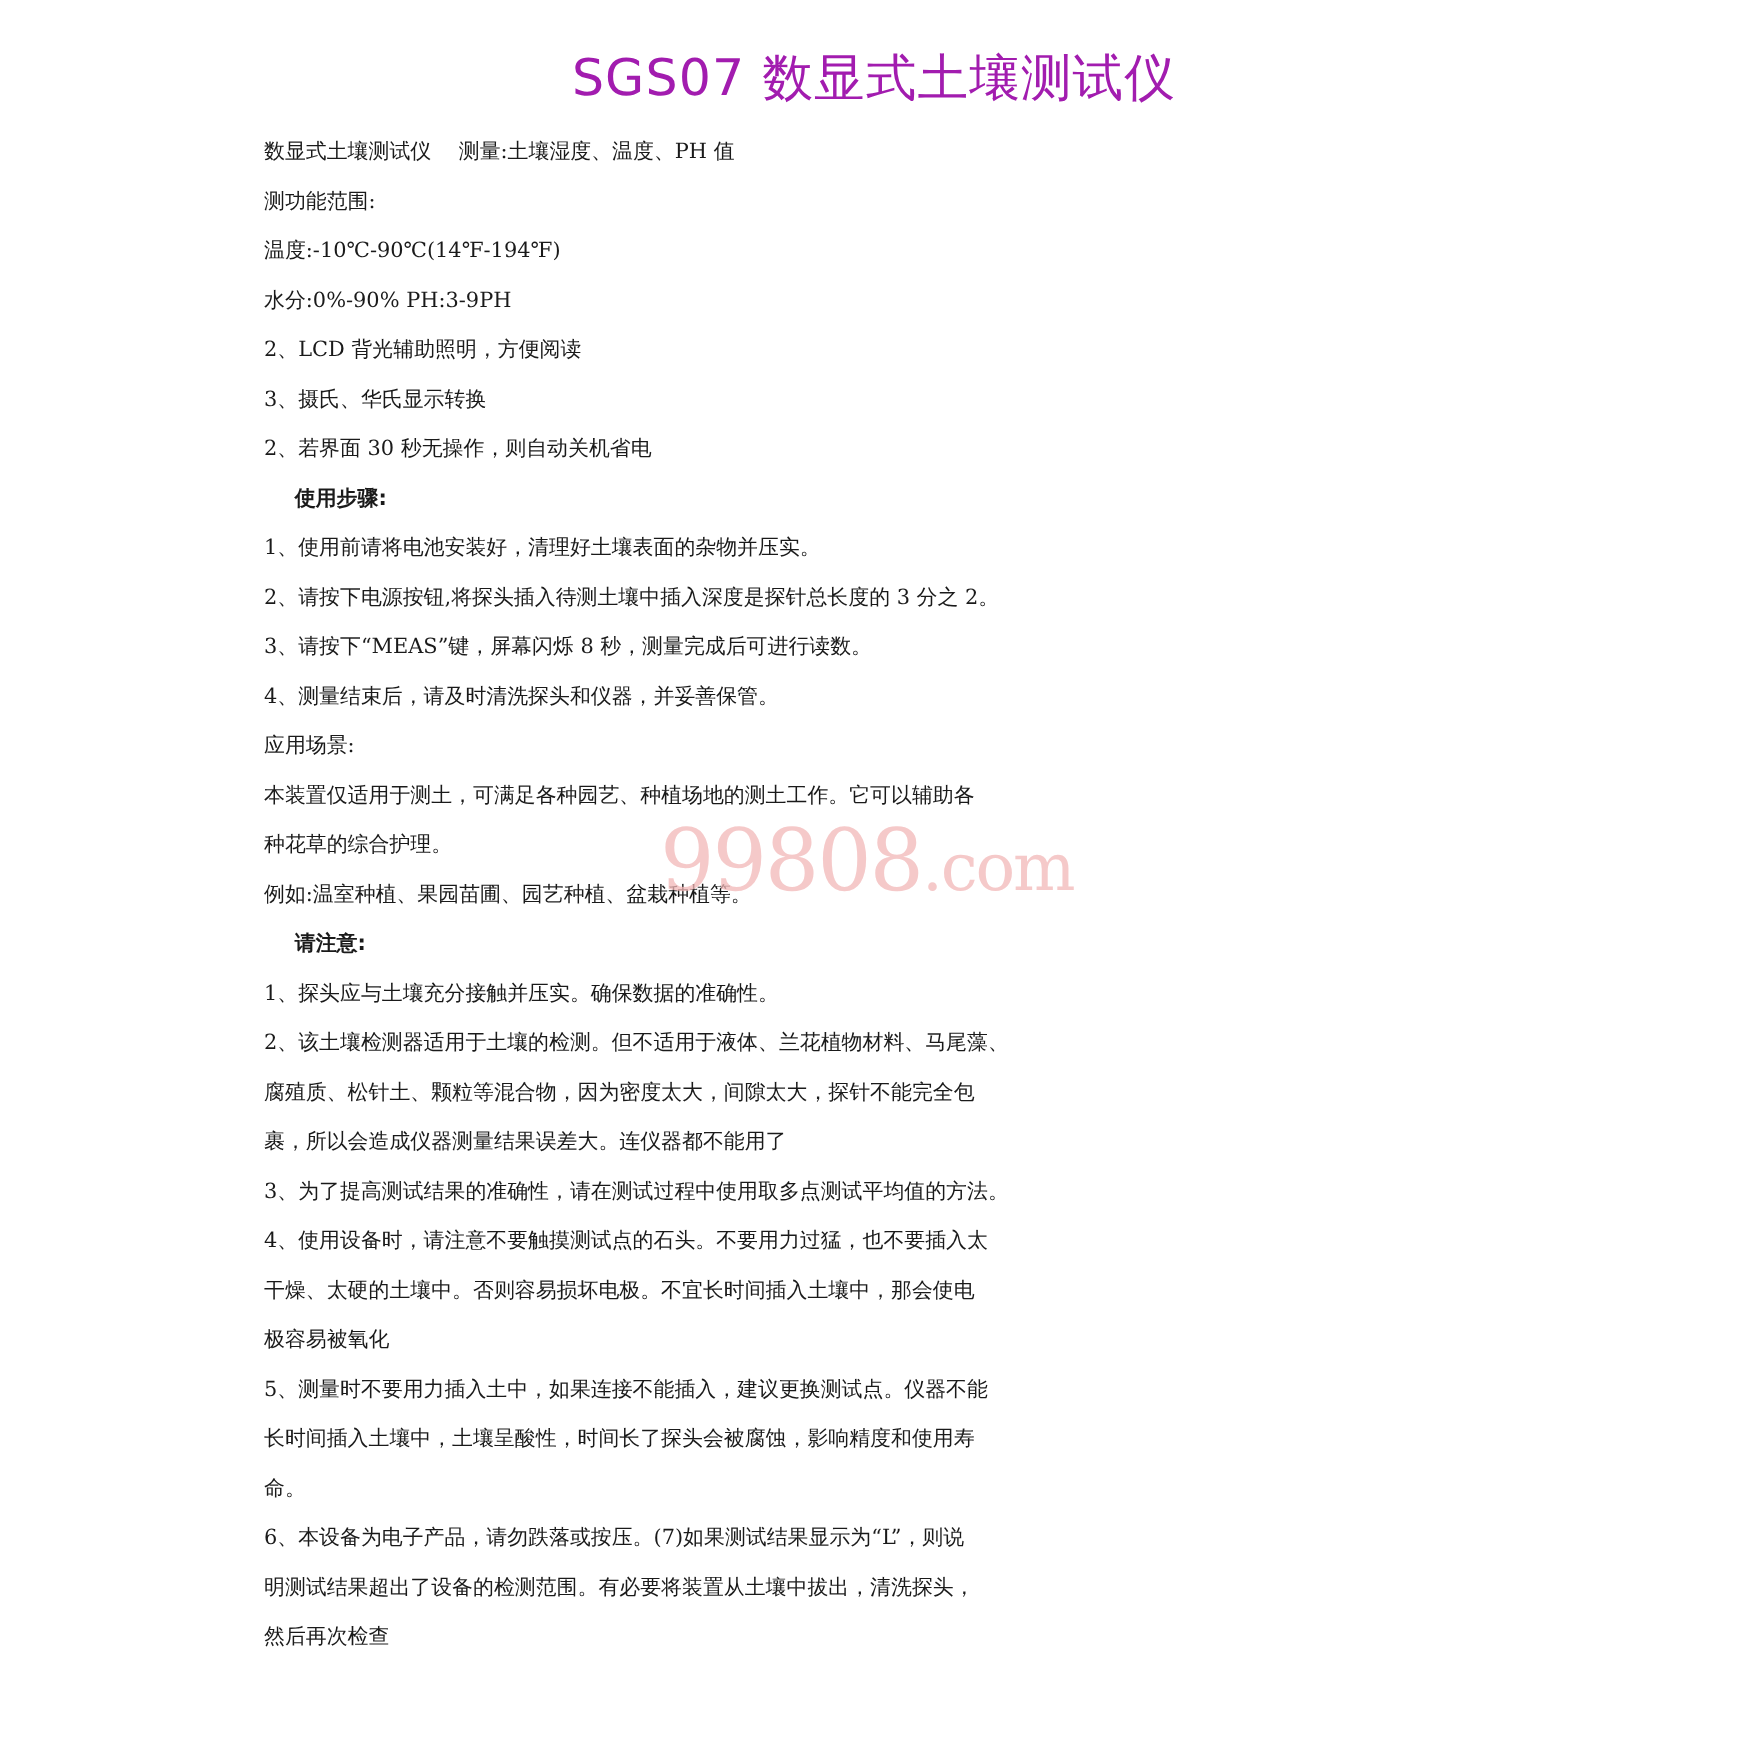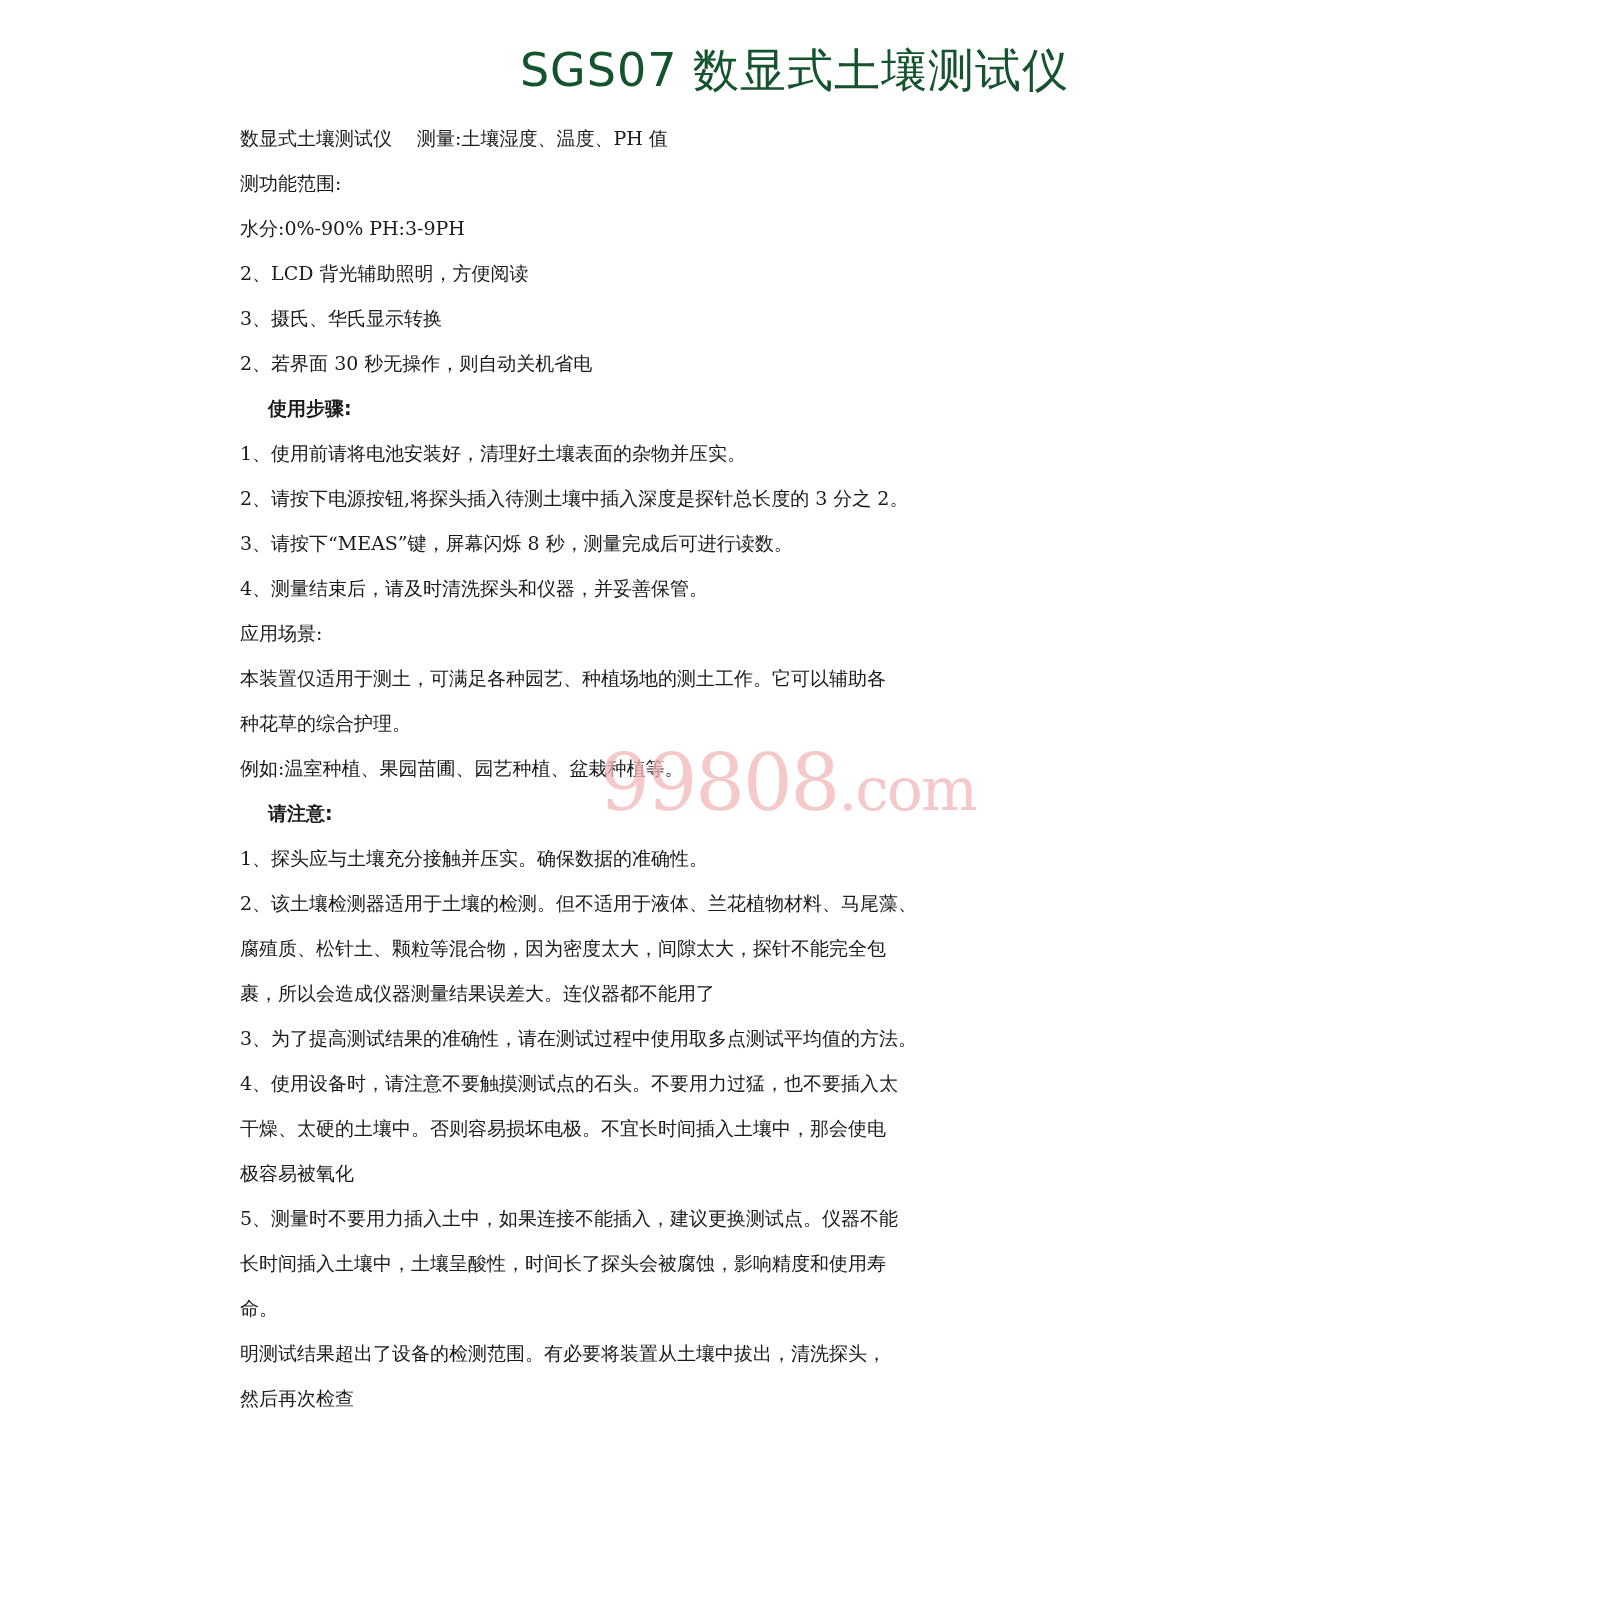--- a/index.html
+++ b/index.html
@@ -1,20 +1,20 @@
 <!DOCTYPE html>
 <html><head>
   <meta charset="utf-8">
   <style>
     html, body { margin: 0; padding: 0; background: #ffffff; }
     body { width: 1600px; height: 1600px; position: relative; overflow: hidden; }
     .page { position: absolute; left: 0; top: 0; width: 1600px; height: 1600px; background: #ffffff; }
     .title {
       position: absolute; left: 0; top: 40px; width: 1520px; text-align: center;
-      font-family: "DejaVu Sans", sans-serif; font-size: 46px; color: #14532d;
+      font-family: "DejaVu Sans", sans-serif; font-size: 46px; color: #a21caf;
       letter-spacing: 1px; font-weight: normal;
       padding-left: 69px; box-sizing: border-box;
     }
     .body {
       position: absolute; left: 240px; top: 116px; width: 1060px;
       font-family: "DejaVu Serif", serif; font-size: 19px; color: #1a1a1a;
     }
     .line { height: 45px; line-height: 45px; white-space: nowrap; }
     .line.bold { font-family: "DejaVu Sans", sans-serif; font-weight: bold; margin-left: 28px; }
     .watermark {
@@ -25,20 +25,21 @@
     .wm-dot { font-size: 60px; }
   </style>
 </head>
 <body>
 
 <div class="page">
   <div class="title">SGS07 数显式土壤测试仪</div>
   <div class="body" id="doc-body">
       <div class="line">数显式土壤测试仪　 测量:土壤湿度、温度、PH 值</div>
       <div class="line">测功能范围:</div>
+      <div class="line">温度:-10℃-90℃(14℉-194℉)</div>
       <div class="line">水分:0%-90% PH:3-9PH</div>
       <div class="line">2、LCD 背光辅助照明，方便阅读</div>
       <div class="line">3、摄氏、华氏显示转换</div>
       <div class="line">2、若界面 30 秒无操作，则自动关机省电</div>
       <div class="line bold">使用步骤:</div>
       <div class="line">1、使用前请将电池安装好，清理好土壤表面的杂物并压实。</div>
       <div class="line">2、请按下电源按钮,将探头插入待测土壤中插入深度是探针总长度的 3 分之 2。</div>
       <div class="line">3、请按下“MEAS”键，屏幕闪烁 8 秒，测量完成后可进行读数。</div>
       <div class="line">4、测量结束后，请及时清洗探头和仪器，并妥善保管。</div>
       <div class="line">应用场景:</div>
@@ -50,17 +51,18 @@
       <div class="line">2、该土壤检测器适用于土壤的检测。但不适用于液体、兰花植物材料、马尾藻、</div>
       <div class="line">腐殖质、松针土、颗粒等混合物，因为密度太大，间隙太大，探针不能完全包</div>
       <div class="line">裹，所以会造成仪器测量结果误差大。连仪器都不能用了</div>
       <div class="line">3、为了提高测试结果的准确性，请在测试过程中使用取多点测试平均值的方法。</div>
       <div class="line">4、使用设备时，请注意不要触摸测试点的石头。不要用力过猛，也不要插入太</div>
       <div class="line">干燥、太硬的土壤中。否则容易损坏电极。不宜长时间插入土壤中，那会使电</div>
       <div class="line">极容易被氧化</div>
       <div class="line">5、测量时不要用力插入土中，如果连接不能插入，建议更换测试点。仪器不能</div>
       <div class="line">长时间插入土壤中，土壤呈酸性，时间长了探头会被腐蚀，影响精度和使用寿</div>
       <div class="line">命。</div>
+      <div class="line">6、本设备为电子产品，请勿跌落或按压。(7)如果测试结果显示为“L”，则说</div>
       <div class="line">明测试结果超出了设备的检测范围。有必要将装置从土壤中拔出，清洗探头，</div>
       <div class="line">然后再次检查</div>
     </div>
   <div class="watermark"><span>99808</span><span class="wm-dot">.com</span></div>
 </div>
 
 </body></html>

